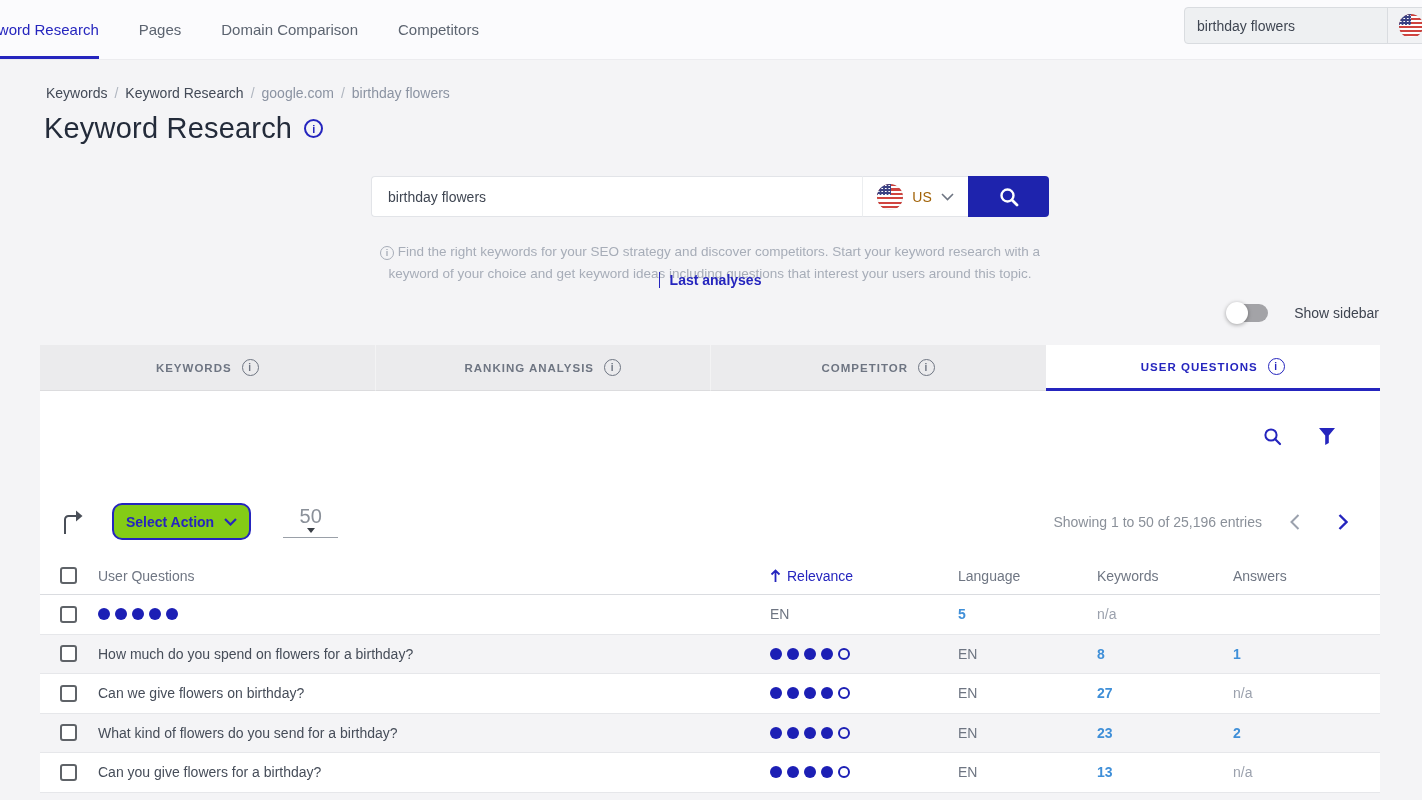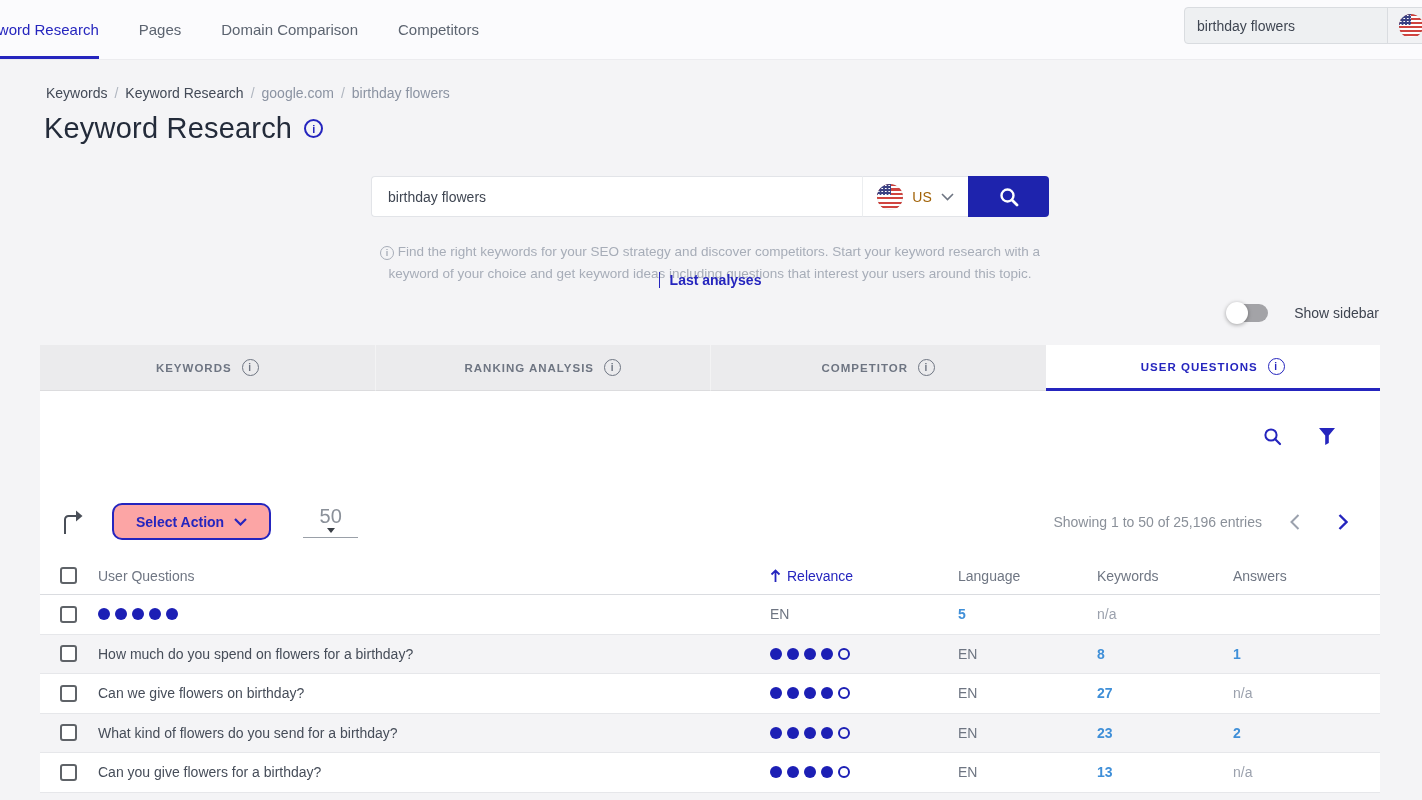--- a/index.html
+++ b/index.html
@@ -70,21 +70,21 @@
   .tab { flex:1; display:flex; align-items:center; justify-content:center; gap:10px;
     font-size:11.5px; font-weight:700; letter-spacing:1px; color:#6e7582;
     border-bottom:1px solid #dcdcde; cursor:pointer; }
   .tab + .tab { border-left:1px solid #f3f3f4;justify-content:center; }
   .tab.active { background:#fff; color:#2525be; border-bottom:3px solid #2525be; border-left:none; }
   
   .card-icons { position:absolute; top:82px; right:44px; display:flex; gap:36px; }
   .icon-btn { background:none; border:none; cursor:pointer; display:flex; align-items:center; }
   
   .controls { position:absolute; top:158px; left:22px; right:32px; display:flex; align-items:center; }
-  .select-action { margin-left:28px; height:37px; padding:0 22px; background:#fca5a5;
+  .select-action { margin-left:28px; height:37px; padding:0 12px; background:#84cc16;
     border:2px solid #2525be; border-radius:10px; color:#2525be; font-size:14px; font-weight:600;
     display:flex; align-items:center; gap:10px; cursor:pointer; font-family:inherit; }
   .page-size { margin-left:32px; width:55px; border-bottom:1px solid #9aa0a8; padding:0 2px 4px 2px;
     display:flex; align-items:center; justify-content:space-between; font-size:20px; color:#8a9099; cursor:pointer;flex-direction:column; }
   .tri-down { width:0; height:0; border-left:4px solid transparent; border-right:4px solid transparent; border-top:5px solid #3a3f46; }
   .entries { margin-left:auto; font-size:14px; color:#8a9099; }
   .pager-prev { margin-left:28px; } .pager-next { margin-left:38px; }
   
   .table { position:absolute; top:212px; left:0; right:0; }
   .trow { display:grid; grid-template-columns:58px 672px 188px 139px 136px 1fr; align-items:center;

